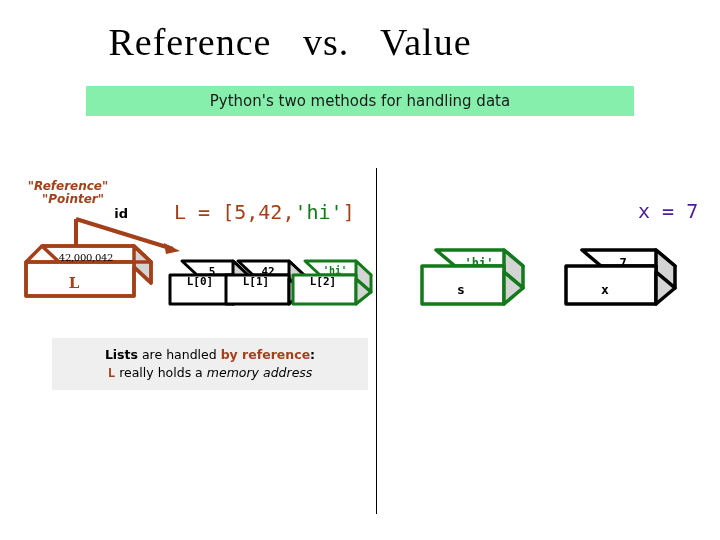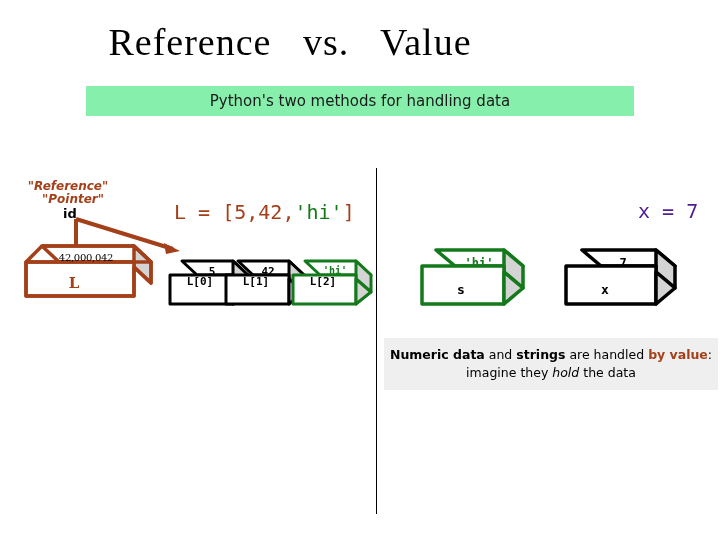--- a/index.html
+++ b/index.html
@@ -82,20 +82,21 @@
   }
   .ptr-labels .q2 { padding-left: 10px; }
   .ptr-labels .idlab {
     display: block;
     font-family: "DejaVu Sans", sans-serif;
     font-weight: bold;
     font-size: 13px;
     color: #000000;
     padding-left: 4px;
     margin-top: 1px;
+    text-align: right;
   }
 
   
   .code {
     position: absolute;
     font-family: "DejaVu Sans Mono", monospace;
     font-size: 20px;
     white-space: pre;
     margin-left: 46px;
   }
@@ -272,20 +273,26 @@
     <svg width="84" height="50" viewBox="0 0 84 50">
       <polygon points="15,3 66,3 81,17 30,17" fill="#ffffff" stroke="#13791b" stroke-width="3" stroke-linejoin="round"></polygon>
       <polygon points="66,3 81,17 81,34 66,21" fill="#d4d4d4" stroke="#13791b" stroke-width="3" stroke-linejoin="round"></polygon>
       <rect x="3" y="17" width="63" height="29" fill="#ffffff" stroke="#13791b" stroke-width="3" stroke-linejoin="round"></rect>
       <polygon points="66,21 81,34 66,46" fill="#d4d4d4" stroke="#13791b" stroke-width="3" stroke-linejoin="round"></polygon>
     </svg>
     <div class="box-top-label">'hi'</div>
     <div class="box-front-label">L[2]</div>
   </div>
 
+  <div class="caption cap-left">
+    <div>
+      <b>Lists</b><span> are handled </span><span class="accent">by reference</span><b>:</b><br>
+      <span class="mono-accent">L</span><span> really holds a </span><i>memory address</i>
+    </div>
+  </div>
 
 
   <div class="code code-x"><span>x = </span><span>7</span></div>
 
   <div class="box3d vbox sbox">
     <svg width="110" height="64" viewBox="0 0 110 64">
       <polygon points="18,4 86,4 105,20 37,20" fill="#ffffff" stroke="#13791b" stroke-width="3.5" stroke-linejoin="round"></polygon>
       <polygon points="86,4 105,20 105,42 86,26" fill="#d4d4d4" stroke="#13791b" stroke-width="3.5" stroke-linejoin="round"></polygon>
       <rect x="4" y="20" width="82" height="38" fill="#ffffff" stroke="#13791b" stroke-width="3.5" stroke-linejoin="round"></rect>
       <polygon points="86,26 105,42 86,58" fill="#d4d4d4" stroke="#13791b" stroke-width="3.5" stroke-linejoin="round"></polygon>
@@ -298,19 +305,14 @@
     <svg width="118" height="64" viewBox="0 0 118 64">
       <polygon points="20,4 94,4 113,20 39,20" fill="#ffffff" stroke="#000000" stroke-width="3.5" stroke-linejoin="round"></polygon>
       <polygon points="94,4 113,20 113,42 94,26" fill="#d4d4d4" stroke="#000000" stroke-width="3.5" stroke-linejoin="round"></polygon>
       <rect x="4" y="20" width="90" height="38" fill="#ffffff" stroke="#000000" stroke-width="3.5" stroke-linejoin="round"></rect>
       <polygon points="94,26 113,42 94,58" fill="#d4d4d4" stroke="#000000" stroke-width="3.5" stroke-linejoin="round"></polygon>
     </svg>
     <div class="box-top-label">7</div>
     <div class="box-front-label">x</div>
   </div>
 
-  <div class="caption cap-right">
-    <div>
-      <b>Numeric data</b><span> and </span><b>strings</b><span> are handled </span><span class="accent">by value</span><span>: imagine they </span><i>hold</i><span> the data</span>
-    </div>
-  </div>
 
 </div>
 
 </body></html>

